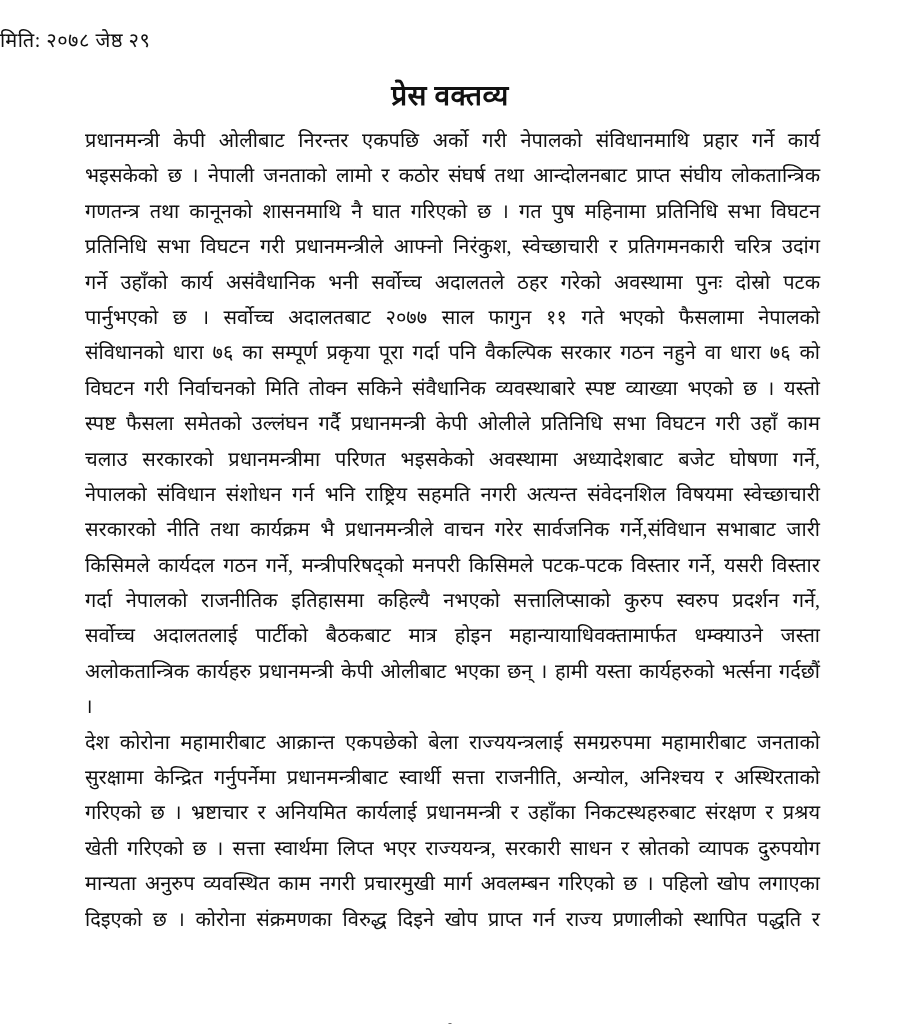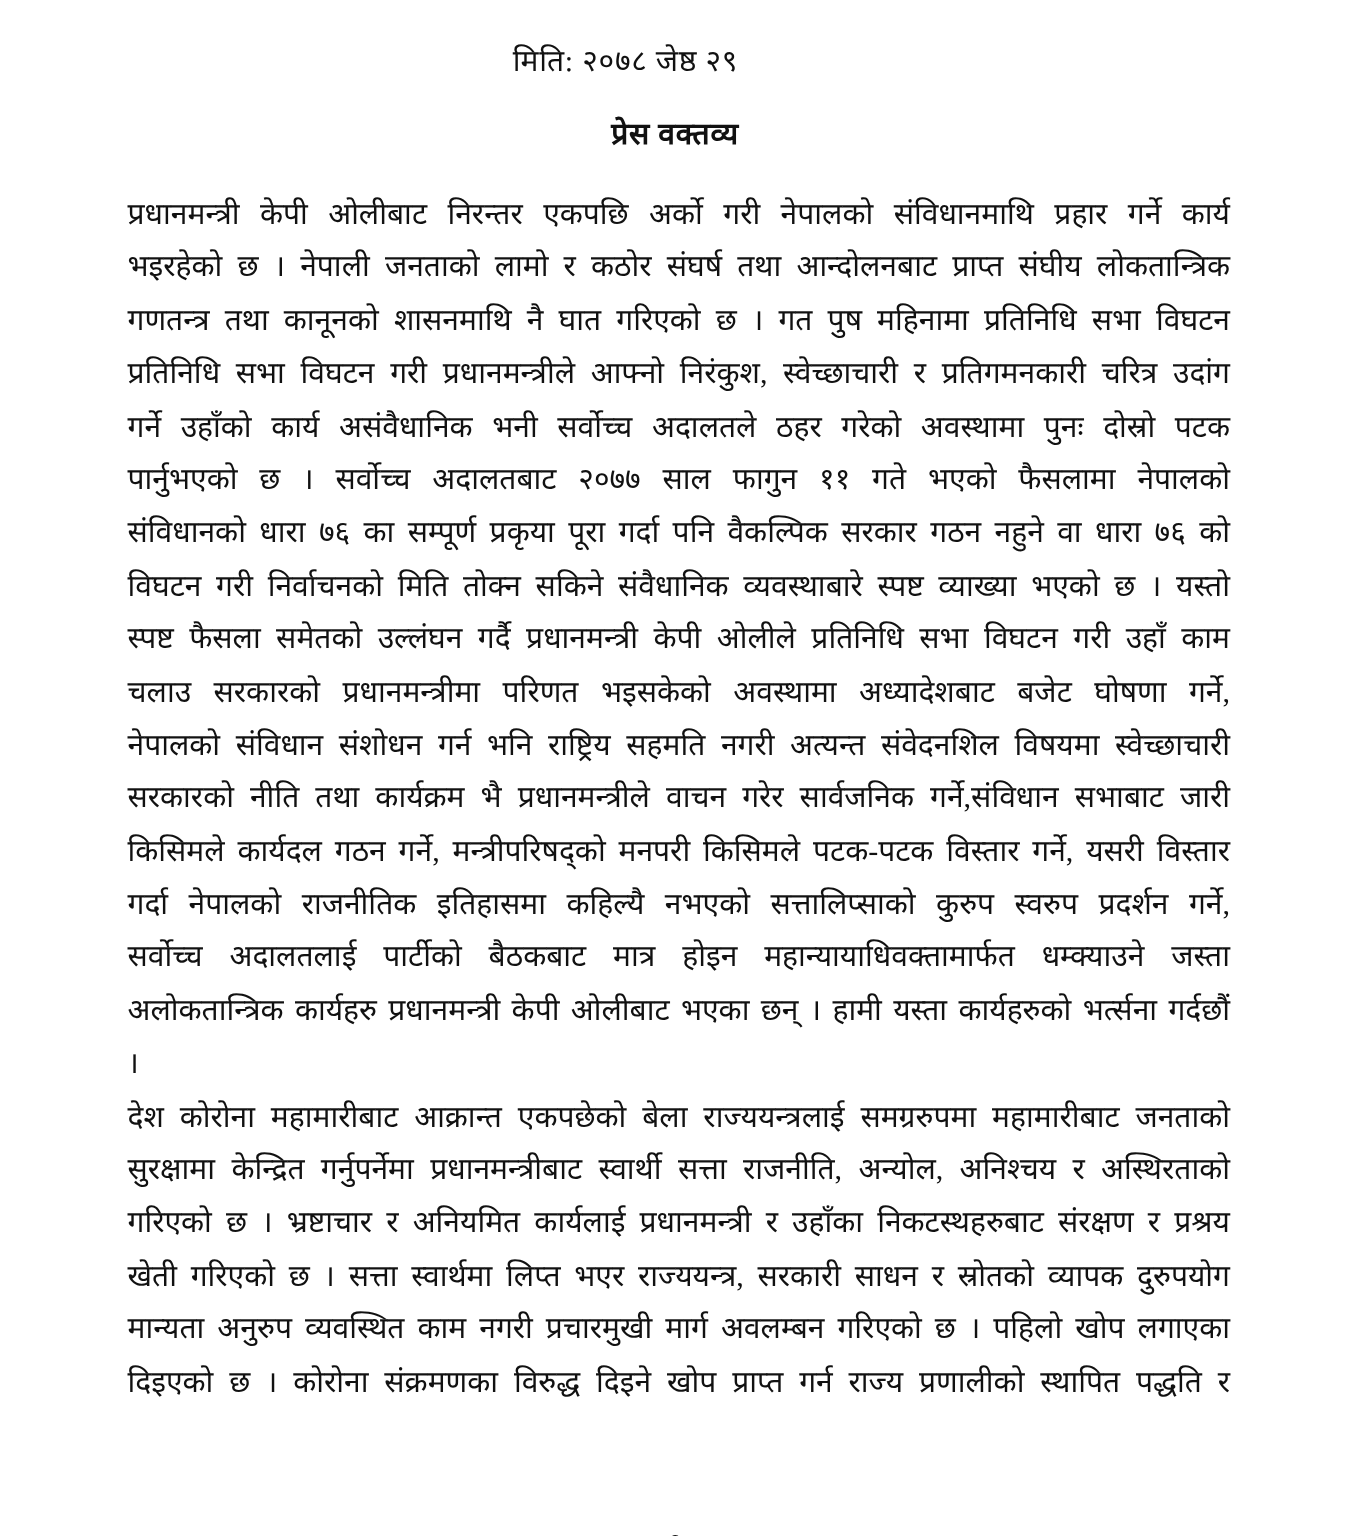--- a/index.html
+++ b/index.html
@@ -12,33 +12,33 @@
     color: #111111;
     font-family: "Liberation Serif", "DejaVu Serif", serif;
     overflow: hidden;
   }
   .page {
     width: 900px; height: 1024px;
     position: relative;
   }
   .date-line {
     margin: 26px 66px 0 0;
-    text-align: center;
+    text-align: left;
     font-size: 20px;
     letter-spacing: 0.5px;
   }
   .doc-title {
     margin-top: 22px;
     text-align: center;
-    font-size: 20px;
+    font-size: 28px;
     font-weight: bold;
     letter-spacing: 0.5px;
   }
   .body-text {
-    margin: 24px 80px 0 85px;
+    margin: 10px 80px 0 85px;
     font-size: 20px;
   }
   .paragraph { margin: 0; }
   .line {
     height: 35.4px;
     line-height: 35.4px;
     text-align: justify;
     text-align-last: justify;
     -moz-text-align-last: justify;
     white-space: nowrap;
@@ -61,21 +61,21 @@
 
 <div class="page">
   <div class="date-line">मिति: २०७८ जेष्ठ २९</div>
 
   <div class="doc-title">प्रेस वक्तव्य</div>
 
   <div class="body-text">
 
   <div class="paragraph">
         <div class="line">प्रधानमन्त्री केपी ओलीबाट निरन्तर एकपछि अर्को गरी नेपालको संविधानमाथि प्रहार गर्ने कार्य</div>
-        <div class="line">भइरहेको छ । नेपाली जनताको लामो र कठोर संघर्ष तथा आन्दोलनबाट प्राप्त संघीय लोकतान्त्रिक</div>
+        <div class="line">भइसकेको छ । नेपाली जनताको लामो र कठोर संघर्ष तथा आन्दोलनबाट प्राप्त संघीय लोकतान्त्रिक</div>
         <div class="line">गणतन्त्र तथा कानूनको शासनमाथि नै घात गरिएको छ । गत पुष महिनामा प्रतिनिधि सभा विघटन</div>
         <div class="line">प्रतिनिधि सभा विघटन गरी प्रधानमन्त्रीले आफ्नो निरंकुश, स्वेच्छाचारी र प्रतिगमनकारी चरित्र उदांग</div>
         <div class="line">गर्ने उहाँको कार्य असंवैधानिक भनी सर्वोच्च अदालतले ठहर गरेको अवस्थामा पुनः दोस्रो पटक</div>
         <div class="line">पार्नुभएको छ । सर्वोच्च अदालतबाट २०७७ साल फागुन ११ गते भएको फैसलामा नेपालको</div>
         <div class="line">संविधानको धारा ७६ का सम्पूर्ण प्रकृया पूरा गर्दा पनि वैकल्पिक सरकार गठन नहुने वा धारा ७६ को</div>
         <div class="line">विघटन गरी निर्वाचनको मिति तोक्न सकिने संवैधानिक व्यवस्थाबारे स्पष्ट व्याख्या भएको छ । यस्तो</div>
         <div class="line">स्पष्ट फैसला समेतको उल्लंघन गर्दै प्रधानमन्त्री केपी ओलीले प्रतिनिधि सभा विघटन गरी उहाँ काम</div>
         <div class="line">चलाउ सरकारको प्रधानमन्त्रीमा परिणत भइसकेको अवस्थामा अध्यादेशबाट बजेट घोषणा गर्ने,</div>
         <div class="line">नेपालको संविधान संशोधन गर्न भनि राष्ट्रिय सहमति नगरी अत्यन्त संवेदनशिल विषयमा स्वेच्छाचारी</div>
         <div class="line">सरकारको नीति तथा कार्यक्रम भै प्रधानमन्त्रीले वाचन गरेर सार्वजनिक गर्ने,संविधान सभाबाट जारी</div>

